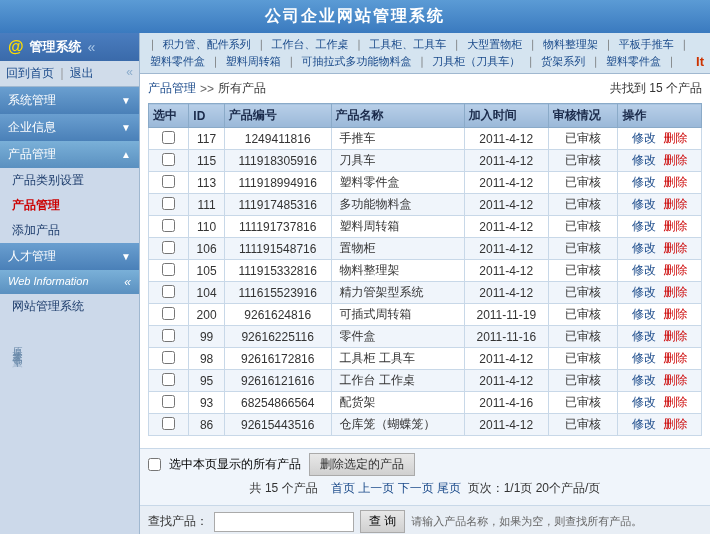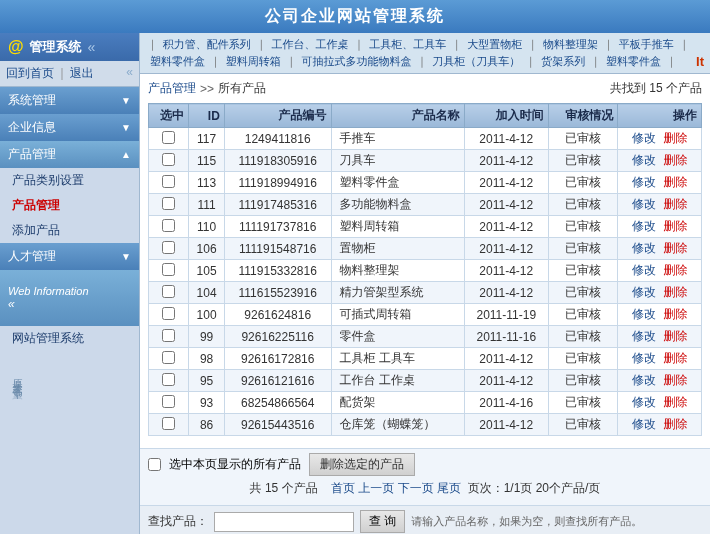--- a/index.html
+++ b/index.html
@@ -22,21 +22,21 @@
     .sidebar-nav a { color: #1a4a8a; text-decoration: none; font-size: 12px; }
     .separator { color: #888; }
     
     .sidebar-section { margin: 0; border-radius: 13px; }
     .sidebar-section-header { background: linear-gradient(to bottom, #6a9fd0, #4a80b8); color: white; padding: 5px 8px; display: flex; justify-content: space-between; align-items: center; cursor: pointer; font-size: 12px; }
     .sidebar-section-header .arrow { font-size: 10px; }
     
     .sidebar-item { padding: 4px 12px; color: #1a3a6a; cursor: pointer; font-size: 12px; }
     .sidebar-item.active { color: #cc0000; font-weight: bold; }
     
-    .web-info-header { background: linear-gradient(to bottom, #7ab0d8, #5a90c0); color: white; padding: 15px 8px; font-size: 12px; font-style: italic; display: flex; justify-content: space-between; flex-direction: column; }
+    .web-info-header { background: linear-gradient(to bottom, #7ab0d8, #5a90c0); color: white; padding: 5px 8px; font-size: 12px; font-style: italic; display: flex; justify-content: space-between; }
     
     .sidebar-bottom-item { padding: 4px 12px; color: #1a3a6a; cursor: pointer; font-size: 12px; }
     
     
     .content { flex: 1; display: flex; flex-direction: column; overflow: hidden; }
     
     
     .top-nav { background: #d5e4f0; border-bottom: 1px solid #a0b8d0; padding: 3px 6px; display: flex; flex-wrap: wrap; gap: 0; align-items: center; font-size: 11px; }
     .top-nav-item { color: #1a4a8a; cursor: pointer; padding: 1px 4px; white-space: nowrap; }
     .top-nav-sep { color: #666; padding: 0 1px; }
@@ -44,21 +44,21 @@
     
     .main-content { flex: 1; padding: 6px 8px; background: white; overflow: auto; }
     
     .breadcrumb { font-size: 12px; color: #333; margin-bottom: 6px; display: flex; align-items: center; gap: 4px; }
     .breadcrumb-link { color: #1a4a8a; cursor: pointer; }
     .breadcrumb-sep { color: #666; }
     .breadcrumb-count { float: right; margin-left: auto; color: #333; }
     
     
     .product-table { width: 100%; border-collapse: collapse; font-size: 12px; }
-    .product-table th { background: linear-gradient(to bottom, #b8cfe8, #9ab8d8); border: 1px solid #8aaac8; padding: 3px 4px; text-align: right; color: #1a2a4a; font-weight: bold; white-space: nowrap; margin-top: 48px; }
+    .product-table th { background: linear-gradient(to bottom, #b8cfe8, #9ab8d8); border: 1px solid #8aaac8; padding: 3px 4px; text-align: left; color: #1a2a4a; font-weight: bold; white-space: nowrap; margin-top: 48px; }
     .product-table td { border: 1px solid #c8d8e8; padding: 2px 4px; text-align: center; color: #333; }
     .product-table tr:nth-child(even) td { background: #f0f5fb; }
     .product-table tr:nth-child(odd) td { background: #ffffff; }
     
     .td-name { text-align: left !important; padding-left: 8px !important; }
     .td-action { white-space: nowrap; }
     .action-link { color: #1a4a8a; cursor: pointer; text-decoration: none; margin: 0 2px; }
     .action-del { color: #cc0000; }
     
     
@@ -298,21 +298,21 @@
     <td class="td-name">精力管架型系统</td>
     <td>2011-4-12</td>
     <td>已审核</td>
     <td class="td-action">
       <a class="action-link">修改</a>
       <a class="action-link action-del">删除</a>
     </td>
   </tr>
               <tr>
     <td><input type="checkbox" style=""></td>
-    <td>100</td>
+    <td>200</td>
     <td>9261624816</td>
     <td class="td-name">可插式周转箱</td>
     <td>2011-11-19</td>
     <td>已审核</td>
     <td class="td-action">
       <a class="action-link">修改</a>
       <a class="action-link action-del">删除</a>
     </td>
   </tr>
               <tr>

